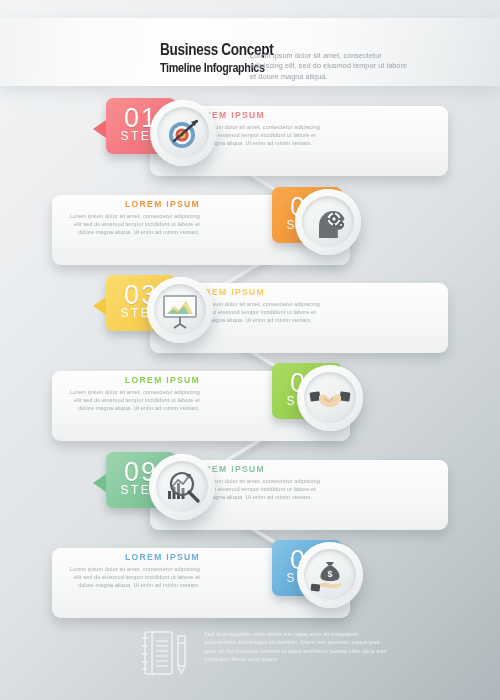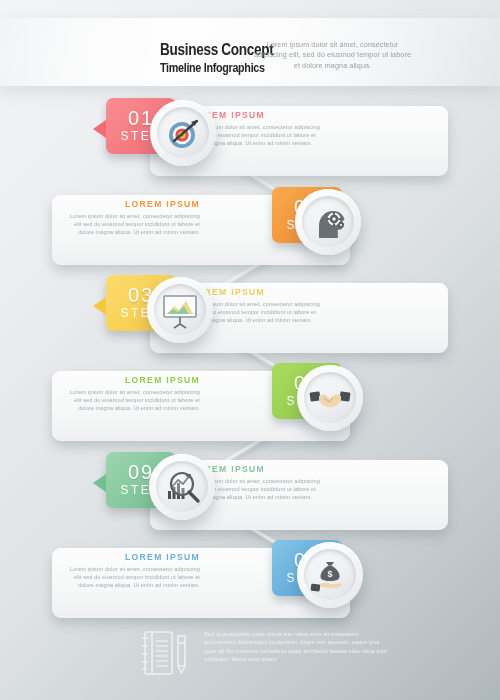--- a/index.html
+++ b/index.html
@@ -20,22 +20,22 @@
   .header-inner{position:absolute;left:140px;top:22px;width:340px;height:62px;}
   .title-block{position:absolute;left:0;top:0;width:100px;text-align:right;}
   .title-1,.title-2{
     font-family:"Liberation Sans",sans-serif;
     font-weight:bold;color:#232528;letter-spacing:-.4px;
     transform:scaleX(.80);transform-origin:right center;white-space:nowrap;
   }
   .title-1{font-size:17px;line-height:19px;}
   .title-2{font-size:13.5px;line-height:17px;}
   .header-sub{
-    position:absolute;left:110px;top:0;width:165px;
-    font-size:7.2px;line-height:10.4px;color:#9aa1a6;letter-spacing:.1px;text-align:center;
+    position:absolute;left:110px;top:11px;width:165px;
+    font-size:7.2px;line-height:10.4px;color:#9aa1a6;letter-spacing:.1px;
   }
 
   
   .spine{position:absolute;left:0;top:0;width:500px;height:700px;}
 
   
   .row{position:absolute;left:0;width:500px;height:92px;}
   .panel{
     position:absolute;top:8px;height:70px;width:298px;
     background:linear-gradient(180deg,#fdfdfd 0%,#f7f8f8 55%,#eef0f1 100%);
@@ -46,21 +46,21 @@
   .row.left  .panel{left:52px;}
 
   .tab{
     position:absolute;top:0;width:70px;height:56px;border-radius:7px;
     box-shadow:0 5px 9px rgba(90,100,108,.30);
     color:#fff;text-align:center;
   }
   .row.right .tab{left:106px;}
   .row.left  .tab{left:272px;}
   .tab .num{
-    display:block;margin-top:8px;font-size:20px;line-height:24px;font-weight:300;
+    display:block;margin-top:8px;font-size:27px;line-height:24px;font-weight:300;
     letter-spacing:2px;
     text-shadow:0 1px 1px rgba(0,0,0,.16);
   }
   .tab .stp{display:block;font-size:12px;line-height:13px;letter-spacing:2.4px;}
   .tab-beak{position:absolute;top:22px;width:0;height:0;
     border-top:9px solid transparent;border-bottom:9px solid transparent;}
   .row.right .tab-beak{left:-13px;border-right:13px solid var(--beak);}
   .row.left  .tab-beak{right:-13px;border-left:13px solid var(--beak);}
 
   .txt{position:absolute;top:12px;width:138px;}

